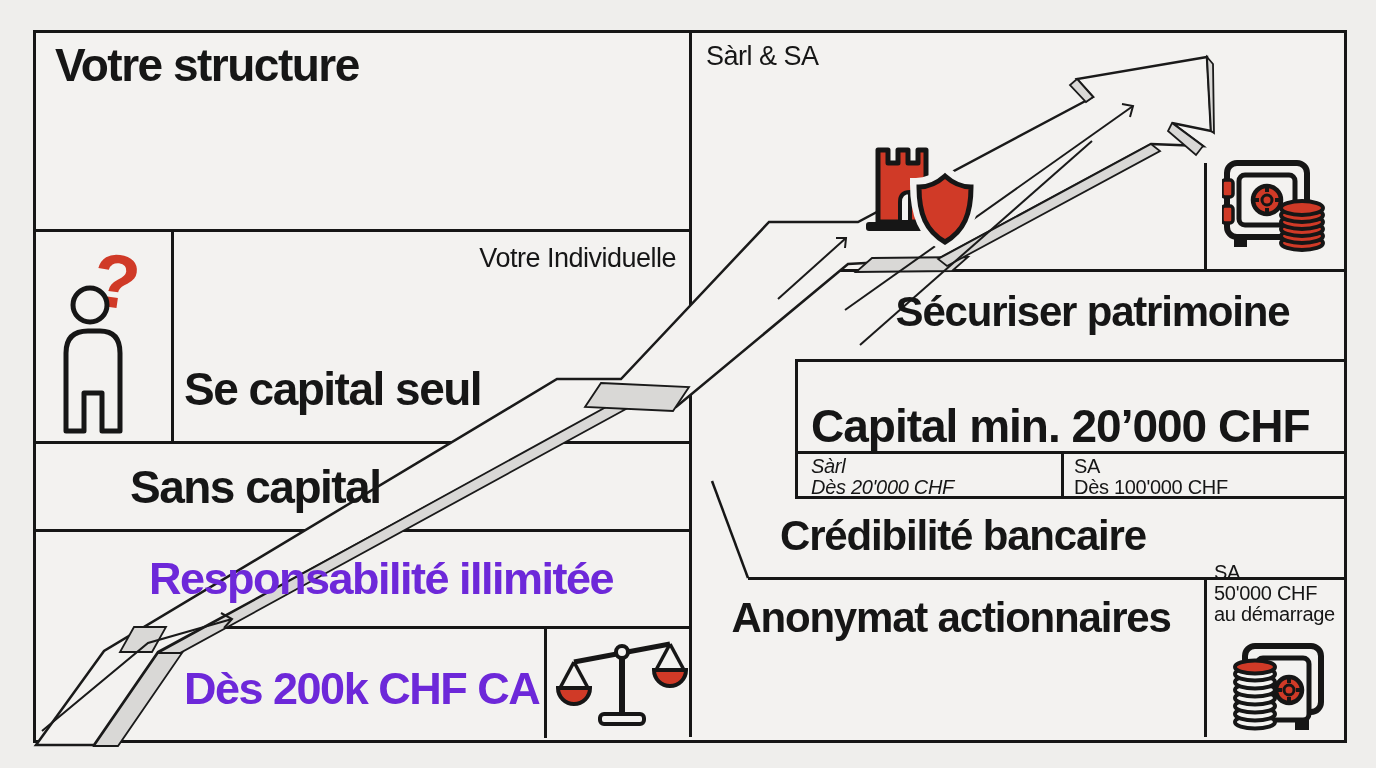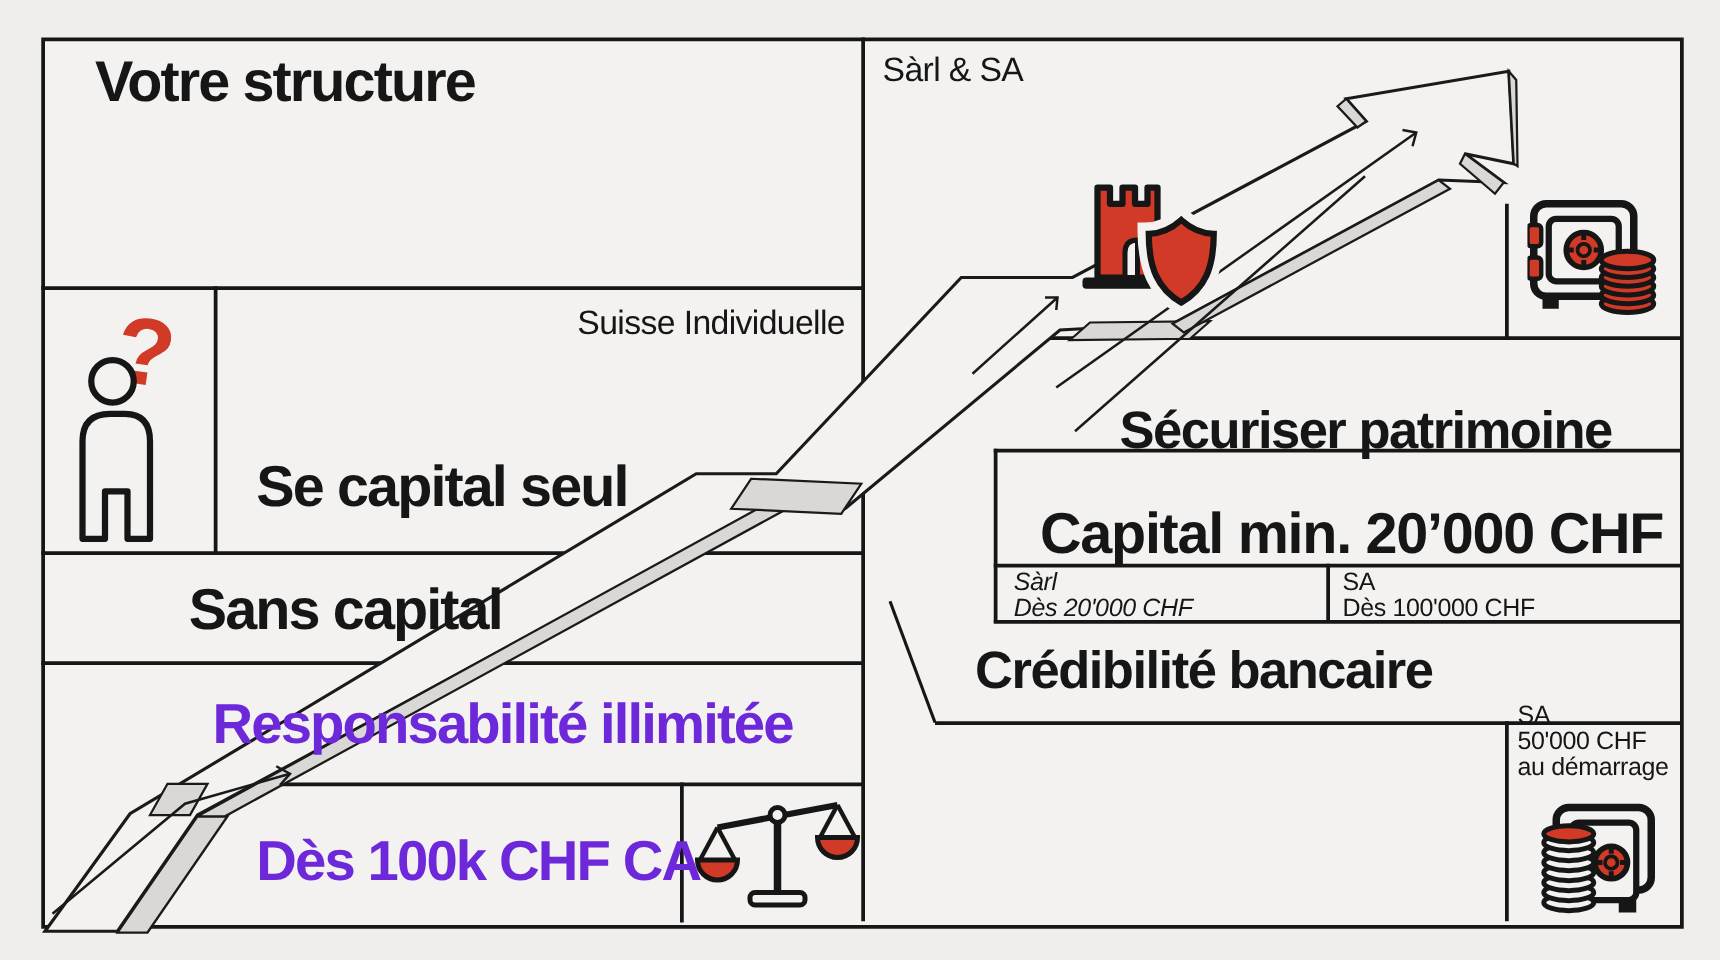--- a/index.html
+++ b/index.html
@@ -2,21 +2,21 @@
 <html><head>
 <meta charset="utf-8">
 <style>
   html,body{margin:0;padding:0;background:#efeeec;}
   #stage{position:relative;width:1376px;height:768px;background:#efeeec;overflow:hidden;
          font-family:"Liberation Sans",sans-serif;color:#161616;}
   .panel{position:absolute;left:33px;top:30px;width:1308px;height:707px;
          border:3px solid #161616;background:#f3f2f0;z-index:1;}
   .ln{position:absolute;background:#161616;z-index:2;}
   .txt{position:absolute;z-index:10;white-space:nowrap;}
-  .big{font-weight:700;font-size:46px;letter-spacing:-1.5px;line-height:1.1;margin-left:21px;}
+  .big{font-weight:700;font-size:46px;letter-spacing:-1.5px;line-height:1.1;}
   .big42{font-weight:700;font-size:42px;letter-spacing:-1.2px;}
   .red{color:#6d28d9;}
   .lbl{font-weight:400;font-size:27px;letter-spacing:-0.5px;}
   .sm{font-weight:400;font-size:20px;letter-spacing:-0.3px;line-height:21px;white-space:nowrap;}
   .ctr{text-align:center;}
   svg{display:block;}
   .icon{position:absolute;z-index:8;}
   #arrow-overlay{position:absolute;left:0;top:0;z-index:5;pointer-events:none;}
 </style>
 </head>
@@ -71,47 +71,48 @@
       <polyline points="845,310 1133,106"></polyline>
       <polyline points="1122,104 1133,106 1130,117"></polyline>
       <polyline points="860,345 1092,141"></polyline>
     </g>
   </svg>
 
   <div class="txt big" style="left:55px;top:40px;">
     <span style="display:block">Votre structure</span>
   </div>
 
-  <div class="txt lbl" style="left:330px;top:243px;width:346px;text-align:right;">Suisse Individuelle</div>
+  <div class="txt lbl" style="left:330px;top:243px;width:346px;text-align:right;">Votre Individuelle</div>
 
   <div class="txt big" style="left:184px;top:364px;">Se capital seul</div>
 
   <div class="txt big" style="left:130px;top:462px;">Sans capital</div>
 
   <div class="txt big red" style="left:149px;top:554px;font-size:45px;">Responsabilité illimitée</div>
 
-  <div class="txt big red" style="left:184px;top:664px;font-size:45px;">Dès 100k CHF CA</div>
+  <div class="txt big red" style="left:184px;top:664px;font-size:45px;">Dès 200k CHF CA</div>
 
   <div class="txt lbl" style="left:706px;top:41px;">Sàrl &amp; SA</div>
 
-  <div class="txt big42 ctr" style="left:840px;top:288px;width:505px;margin-top:32px;">Sécuriser patrimoine</div>
+  <div class="txt big42 ctr" style="left:840px;top:288px;width:505px;">Sécuriser patrimoine</div>
 
   <div class="txt big" style="left:811px;top:401px;letter-spacing:-1px;">Capital min. 20’000 CHF</div>
 
   <div class="txt sm" style="left:811px;top:456px;font-style:italic;">
     <span style="display:block">Sàrl</span>
     <span style="display:block">Dès 20'000 CHF</span>
   </div>
   <div class="txt sm" style="left:1074px;top:456px;">
     <span style="display:block">SA</span>
     <span style="display:block">Dès 100'000 CHF</span>
   </div>
 
   <div class="txt big42 ctr" style="left:758px;top:512px;width:410px;">Crédibilité bancaire</div>
 
+  <div class="txt big42 ctr" style="left:697px;top:594px;width:508px;">Anonymat actionnaires</div>
 
   <div class="txt sm" style="left:1214px;top:562px;">
     <span style="display:block">SA</span>
     <span style="display:block">50'000 CHF</span>
     <span style="display:block">au démarrage</span>
   </div>
 
   <div class="icon" style="left:52px;top:235px;">
     <svg width="100" height="200" viewBox="0 0 100 200">
       <text x="42" y="72" font-family="Liberation Sans, sans-serif" font-size="76" font-weight="700" fill="#d03a27" transform="rotate(8 60 40)">?</text>

